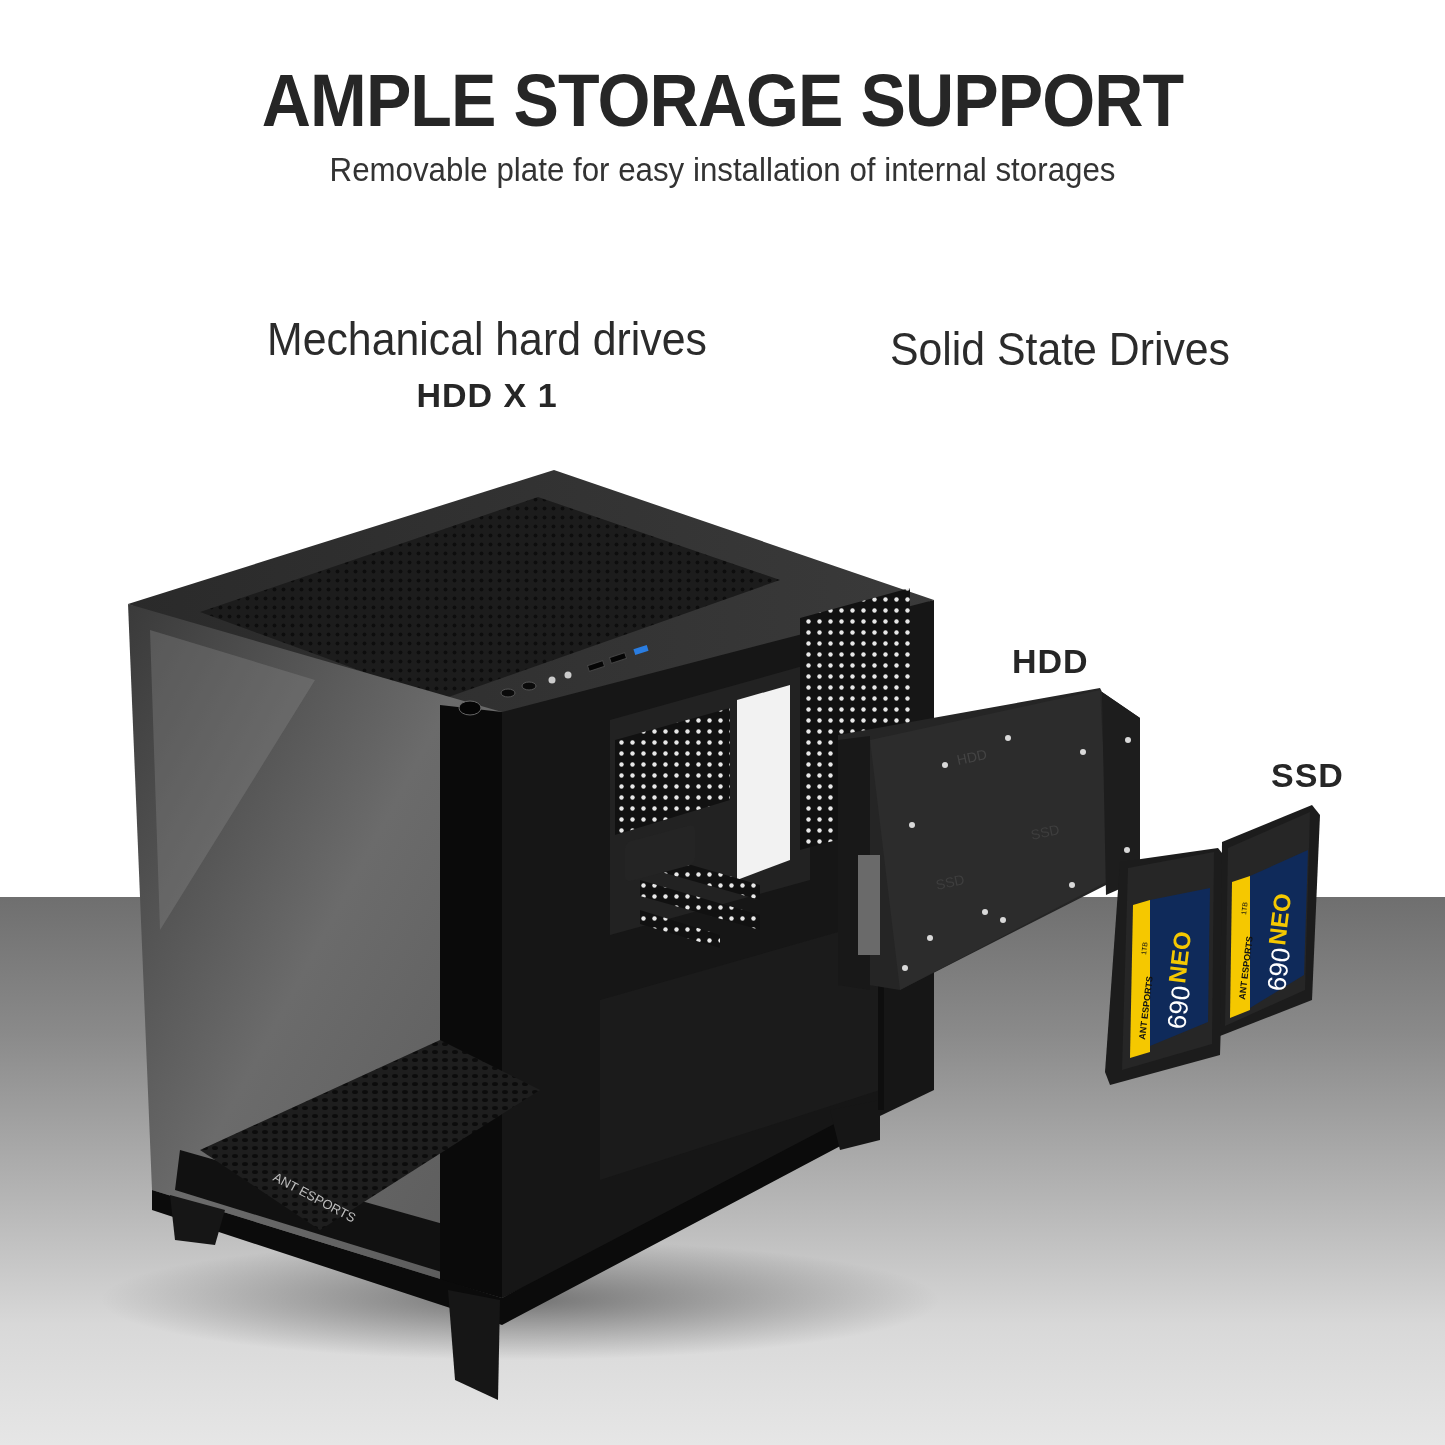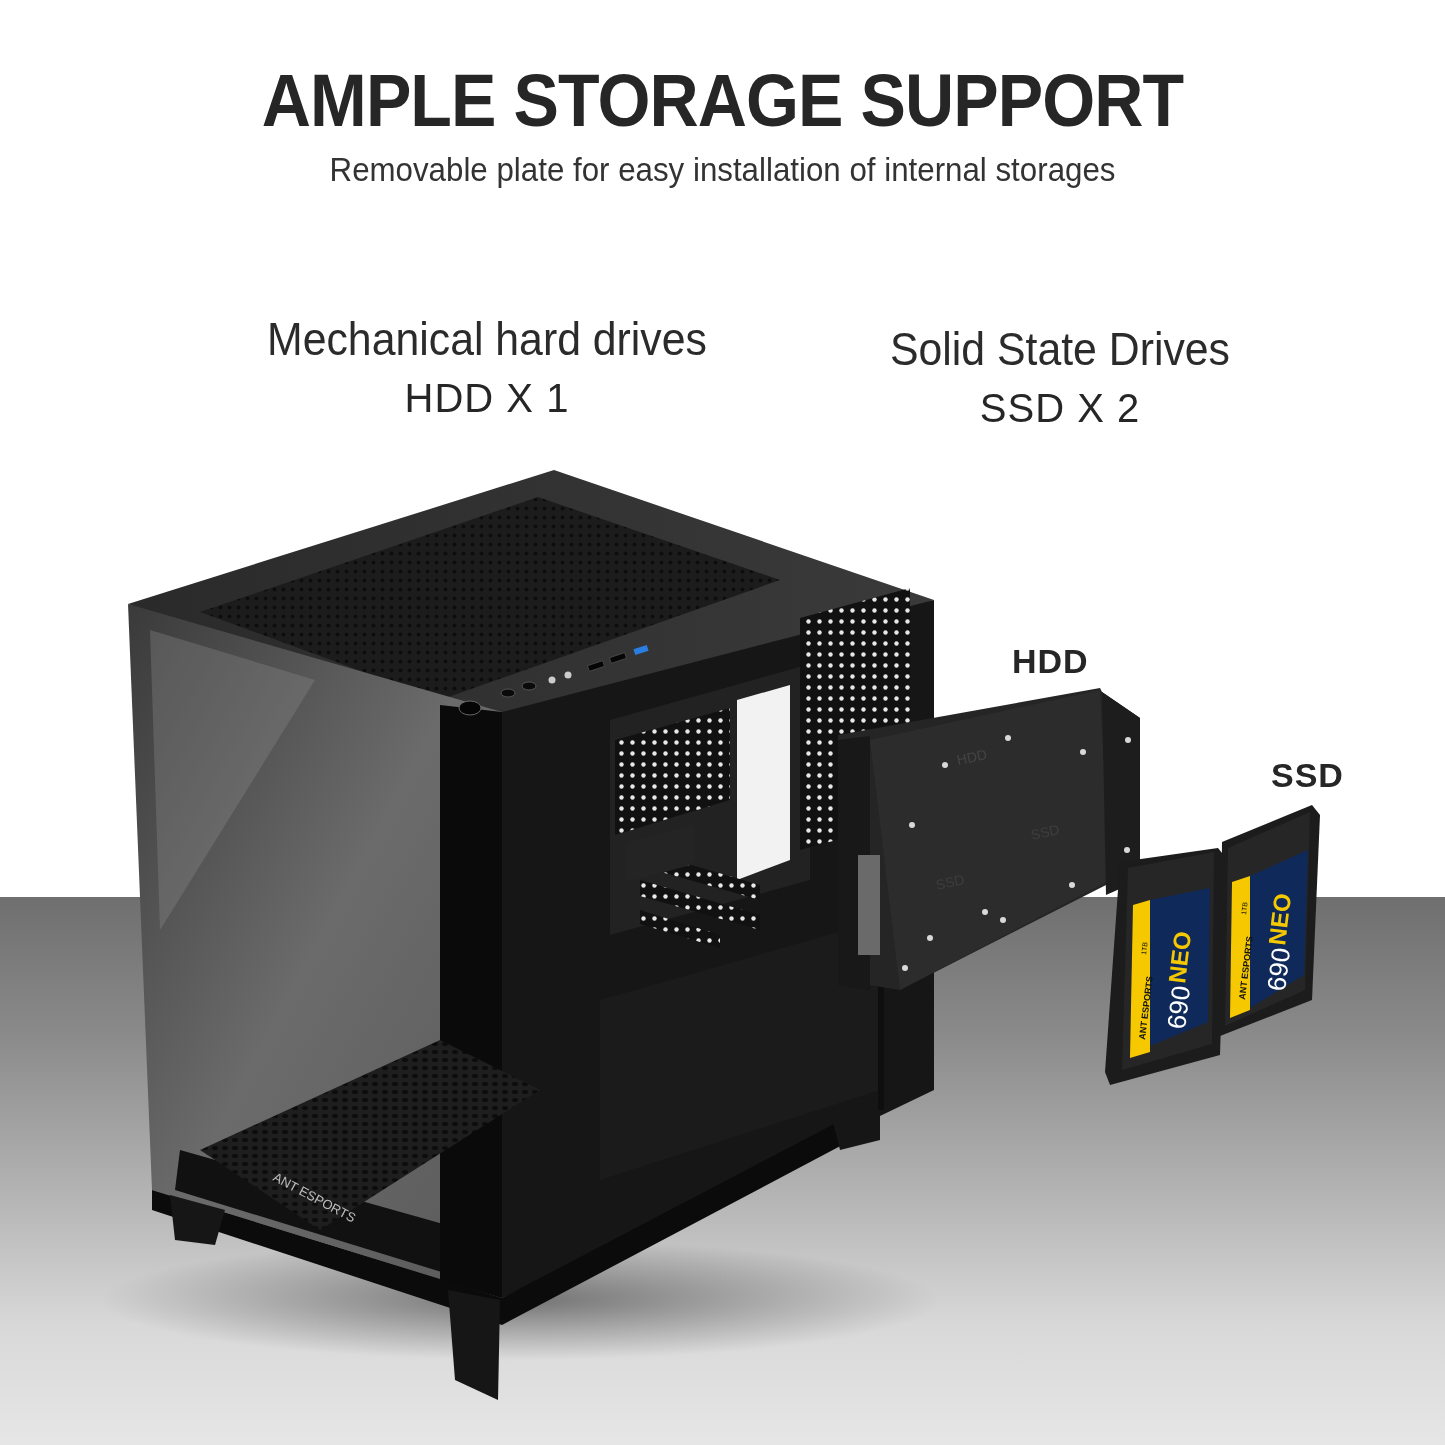--- a/index.html
+++ b/index.html
@@ -15,21 +15,21 @@
     position: absolute; left: 0; top: 58px; width: 1445px; text-align: center;
     font-size: 74px; font-weight: 700; letter-spacing: -1px; color: #262626;
     transform: scaleX(0.92); transform-origin: center;
   }
   .subtitle {
     position: absolute; left: 0; top: 150px; width: 1445px; text-align: center;
     font-size: 34px; color: #333333; transform: scaleX(0.92);
   }
   .spec { position: absolute; text-align: center; }
   .spec .name { font-size: 46px; color: #2b2b2b; transform: scaleX(0.93); }
-  .spec .count { font-size: 40px; font-weight: 400; color: #262626; margin-top: 10px; letter-spacing: 1px; }
+  .spec .count { font-size: 34px; font-weight: 700; color: #262626; margin-top: 10px; letter-spacing: 1px; }
   .spec-hdd { left: 222px; top: 312px; width: 530px; }
   .spec-ssd { left: 845px; top: 322px; width: 430px; }
 
   .callout { position: absolute; font-size: 34px; font-weight: 700; color: #262626; letter-spacing: 1px; }
   .callout-hdd { left: 1012px; top: 642px; }
   .callout-ssd { left: 1271px; top: 756px; }
 
   .art { position: absolute; left: 0; top: 0; width: 1445px; height: 1445px; }
 </style>
 </head>
@@ -39,21 +39,20 @@
 
 <h1 class="title">AMPLE STORAGE SUPPORT</h1>
 <p class="subtitle">Removable plate for easy installation of internal storages</p>
 
 <div class="spec spec-hdd">
   <div class="name">Mechanical hard drives</div>
   <div class="count">HDD X 1</div>
 </div>
 <div class="spec spec-ssd">
   <div class="name">Solid State Drives</div>
-  <div class="count">SSD X 2</div>
 </div>
 
 <svg class="art" viewBox="0 0 1445 1445">
   <defs>
     <pattern id="mesh" width="9" height="9" patternUnits="userSpaceOnUse">
       <rect width="9" height="9" fill="#1c1c1c"></rect>
       <circle cx="4.5" cy="4.5" r="2" fill="#0d0d0d"></circle>
     </pattern>
     <pattern id="perf" width="11" height="11" patternUnits="userSpaceOnUse">
       <rect width="11" height="11" fill="#111"></rect>

